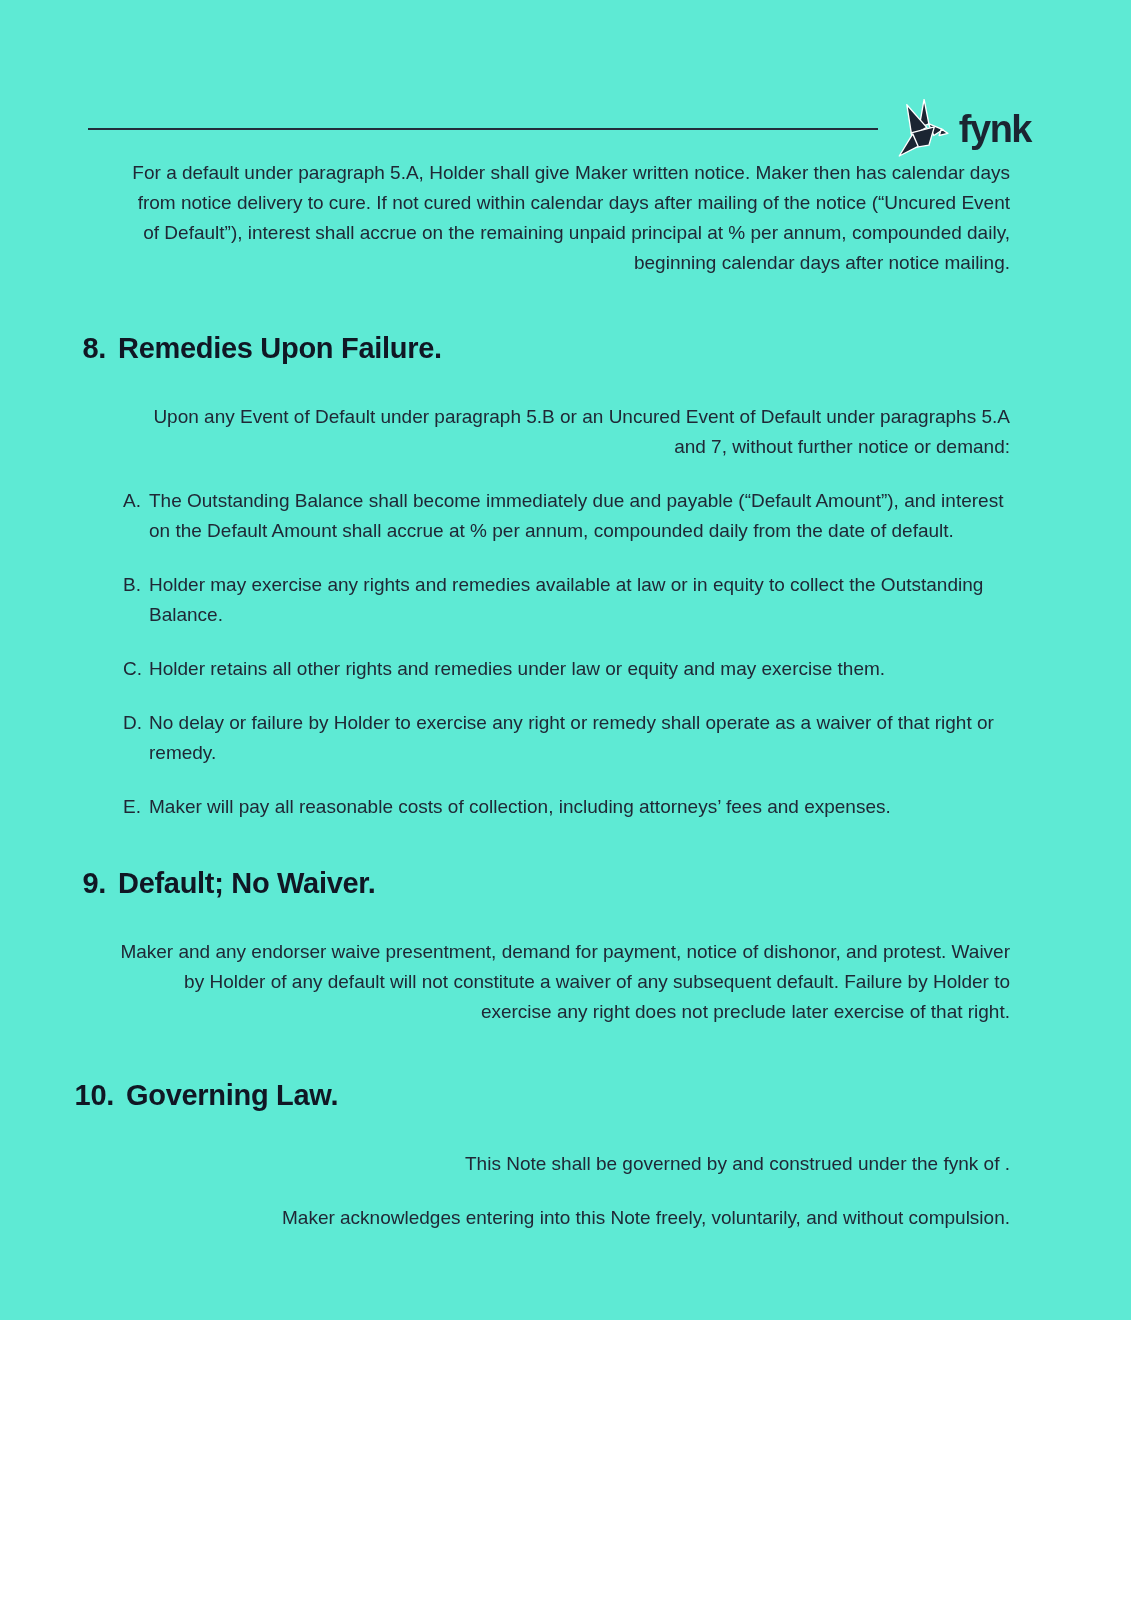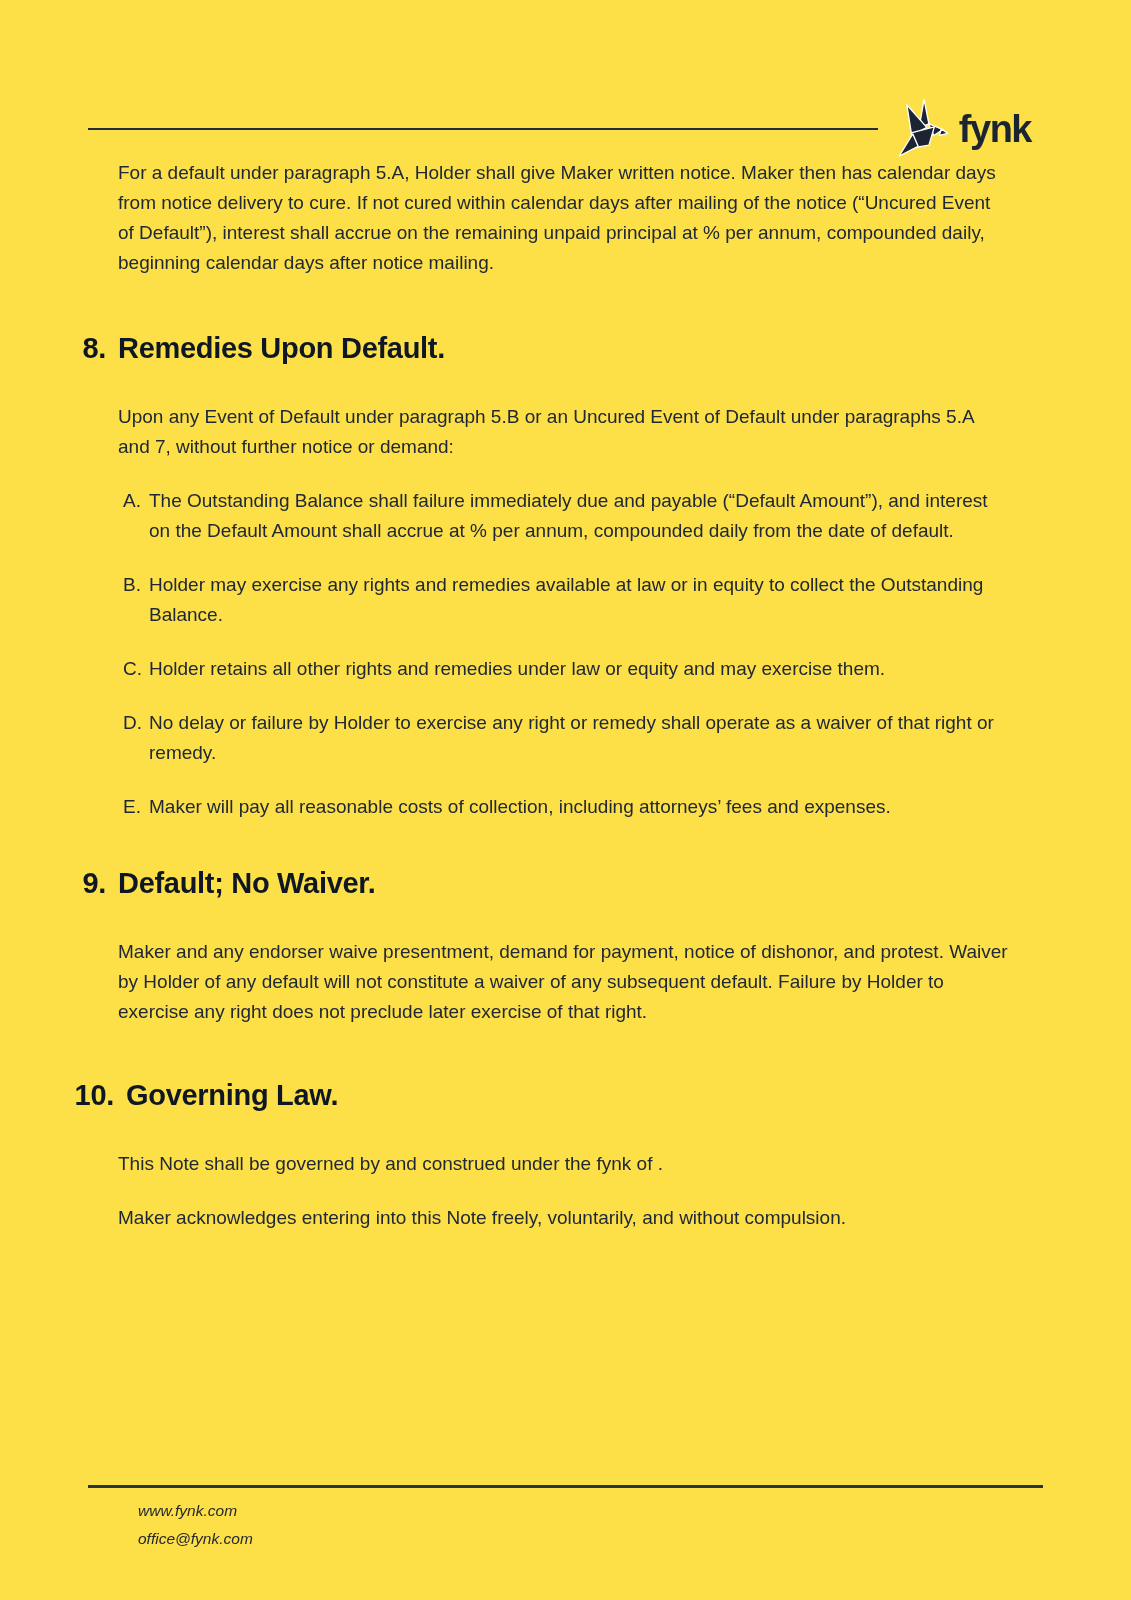--- a/index.html
+++ b/index.html
@@ -1,19 +1,19 @@
 <!DOCTYPE html>
 <html><head>
 <meta charset="utf-8">
 <style>
   html, body { margin:0; padding:0; background:#ffffff; }
   .page {
     position:relative;
-    width:1131px; height:1600px;
-    background:#fde047;
+    width:1131px; height:1320px;
+    background:#5eead4;
     font-family:"Liberation Sans", sans-serif;
     color:#202836;
     overflow:hidden;
   }
 
   
   .doc-header {
     position:absolute; top:96px; left:88px; right:100px; height:66px;
     display:flex; align-items:center;
   }
@@ -24,21 +24,21 @@
   .logo svg { display:block; }
   .logo-text {
     font-size:38px; font-weight:700; color:#1b2532;
     letter-spacing:-1.5px; line-height:1;
   }
 
   
   .content { position:absolute; top:158px; left:0; right:0; }
   .body-text {
     margin:0 121px 0 118px;
-    font-size:19px; line-height:30px; color:#202836;
+    font-size:19px; line-height:30px; color:#202836;text-align:right;
   }
   .section-heading {
     display:flex; align-items:baseline;
     font-weight:700; font-size:29px; line-height:36px;
     color:#101724; letter-spacing:-0.3px;
   }
   .sec-num { flex:0 0 106px; min-width:106px; text-align:right; }
   .sec-title { margin-left:12px; }
 
   .list-item {
@@ -86,27 +86,27 @@
       <span class="logo-text">fynk</span>
     </div>
   </header>
 
   <main class="content">
 
     <p class="body-text">For a default under paragraph 5.A, Holder shall give Maker written notice. Maker then has calendar days from notice delivery to cure. If not cured within calendar days after mailing of the notice (“Uncured Event of Default”), interest shall accrue on the remaining unpaid principal at % per annum, compounded daily, beginning calendar days after notice mailing.</p>
 
     <div class="section-heading mt52">
       <span class="sec-num">8.</span>
-      <span class="sec-title">Remedies Upon Default.</span>
+      <span class="sec-title">Remedies Upon Failure.</span>
     </div>
     <p class="body-text mt26">Upon any Event of Default under paragraph 5.B or an Uncured Event of Default under paragraphs 5.A and 7, without further notice or demand:</p>
 
     <div class="list-item">
       <span class="item-letter">A.</span>
-      <span class="item-text">The Outstanding Balance shall failure immediately due and payable (“Default Amount”), and interest on the Default Amount shall accrue at % per annum, compounded daily from the date of default.</span>
+      <span class="item-text">The Outstanding Balance shall become immediately due and payable (“Default Amount”), and interest on the Default Amount shall accrue at % per annum, compounded daily from the date of default.</span>
     </div>
     <div class="list-item">
       <span class="item-letter">B.</span>
       <span class="item-text">Holder may exercise any rights and remedies available at law or in equity to collect the Outstanding Balance.</span>
     </div>
     <div class="list-item">
       <span class="item-letter">C.</span>
       <span class="item-text">Holder retains all other rights and remedies under law or equity and may exercise them.</span>
     </div>
     <div class="list-item">

